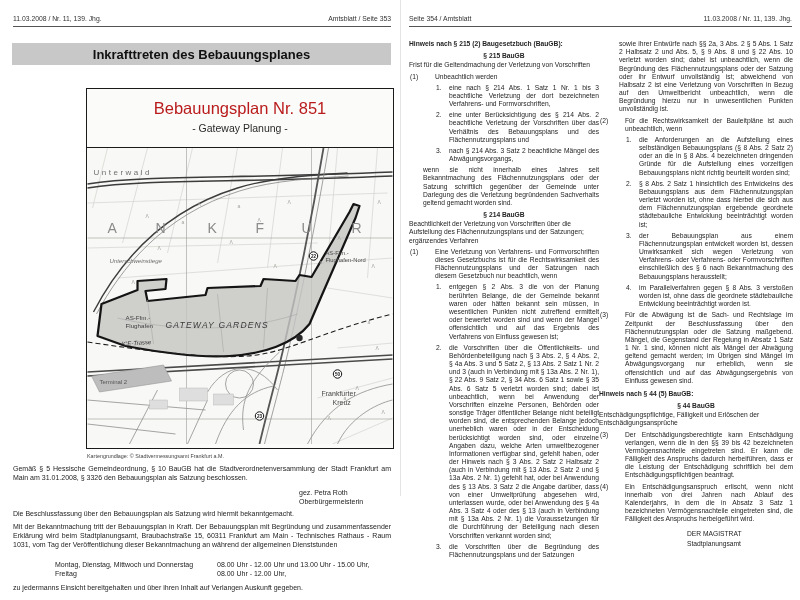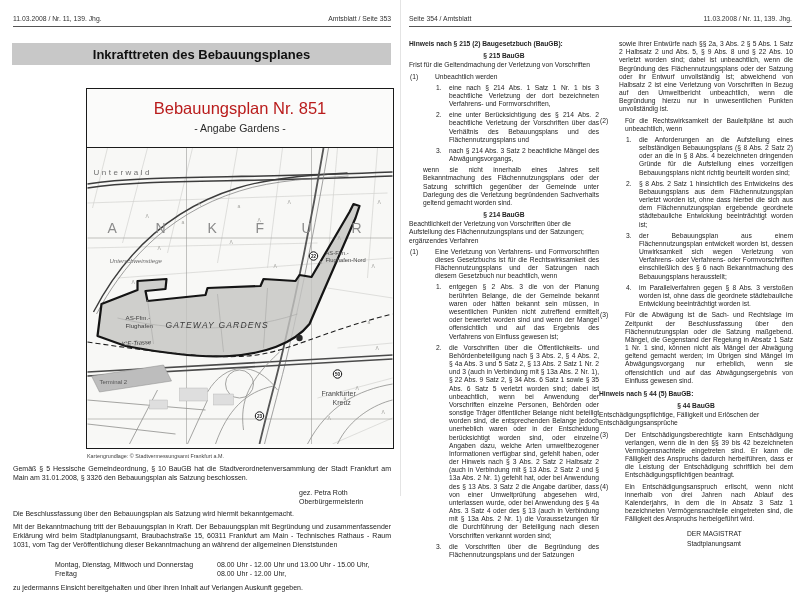--- a/index.html
+++ b/index.html
@@ -70,21 +70,21 @@
   <div class="hdr-row">
     <span>11.03.2008 / Nr. 11, 139. Jhg.</span>
     <span>Amtsblatt / Seite 353</span>
   </div>
 
   <div class="title-bar">Inkrafttreten des Bebauungsplanes</div>
 
   <div class="map-frame">
     <div class="map-head">
       <div class="t1">Bebauungsplan Nr. 851</div>
-      <div class="t2">- Angabe Gardens -</div>
+      <div class="t2">- Gateway Planung -</div>
     </div>
     <svg class="map-svg msvg" viewBox="0 0 305 296">
       <rect x="0" y="0" width="305" height="296" fill="#f8f8f6"></rect>
 
       <g stroke="#d2d2d0" stroke-width="0.7" fill="none">
         <path d="M20,0 L5,60"></path>
           <path d="M60,0 L35,95"></path>
           <path d="M105,0 L80,105"></path>
         <path d="M150,0 L130,115"></path>
           <path d="M195,0 L180,120"></path>

